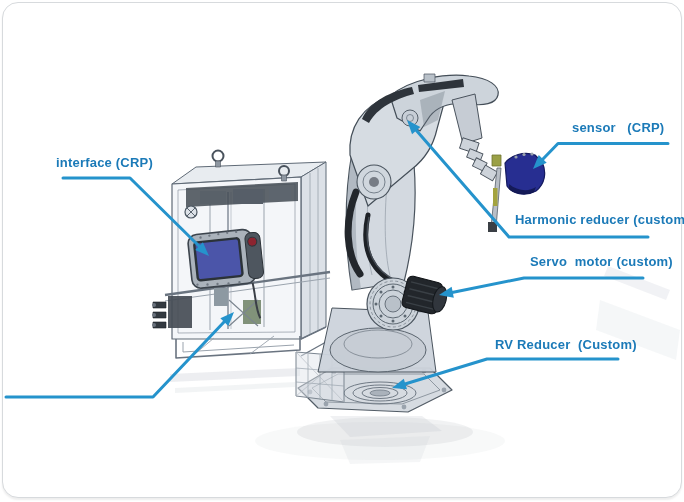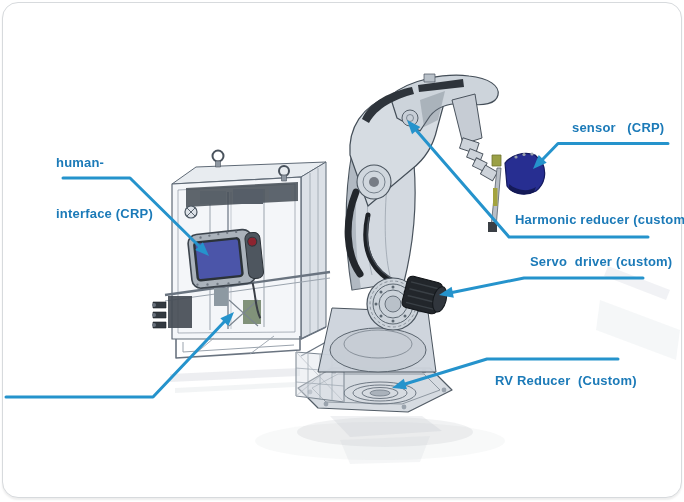--- a/index.html
+++ b/index.html
@@ -223,25 +223,24 @@
 
       <path class="callout" d="M618,359 L487,359 L405,384"></path>
       <polygon class="callout-head" points="0,0 -14,-5.5 -14,5.5" transform="translate(392,388) rotate(163)"></polygon>
 
       <path class="callout" d="M6,397 L153,397 L224,322"></path>
       <polygon class="callout-head" points="0,0 -14,-5.5 -14,5.5" transform="translate(234,312) rotate(-46.4)"></polygon>
     </g>
   </svg>
 
   <div class="label" style="left:56px;top:120px;">
-    <div>human-</div>
     <div>interface (CRP)</div>
   </div>
 
   <div class="label" style="left:572px;top:119px;">sensor   (CRP)</div>
 
   <div class="label" style="left:515px;top:211px;">Harmonic reducer (custom)</div>
 
-  <div class="label" style="left:530px;top:253px;">Servo  driver (custom)</div>
-
-  <div class="label" style="left:495px;top:336px;margin-top:36px;">RV Reducer  (Custom)</div>
+  <div class="label" style="left:530px;top:253px;">Servo  motor (custom)</div>
+
+  <div class="label" style="left:495px;top:336px;">RV Reducer  (Custom)</div>
 
 </div>
 
 </body></html>

